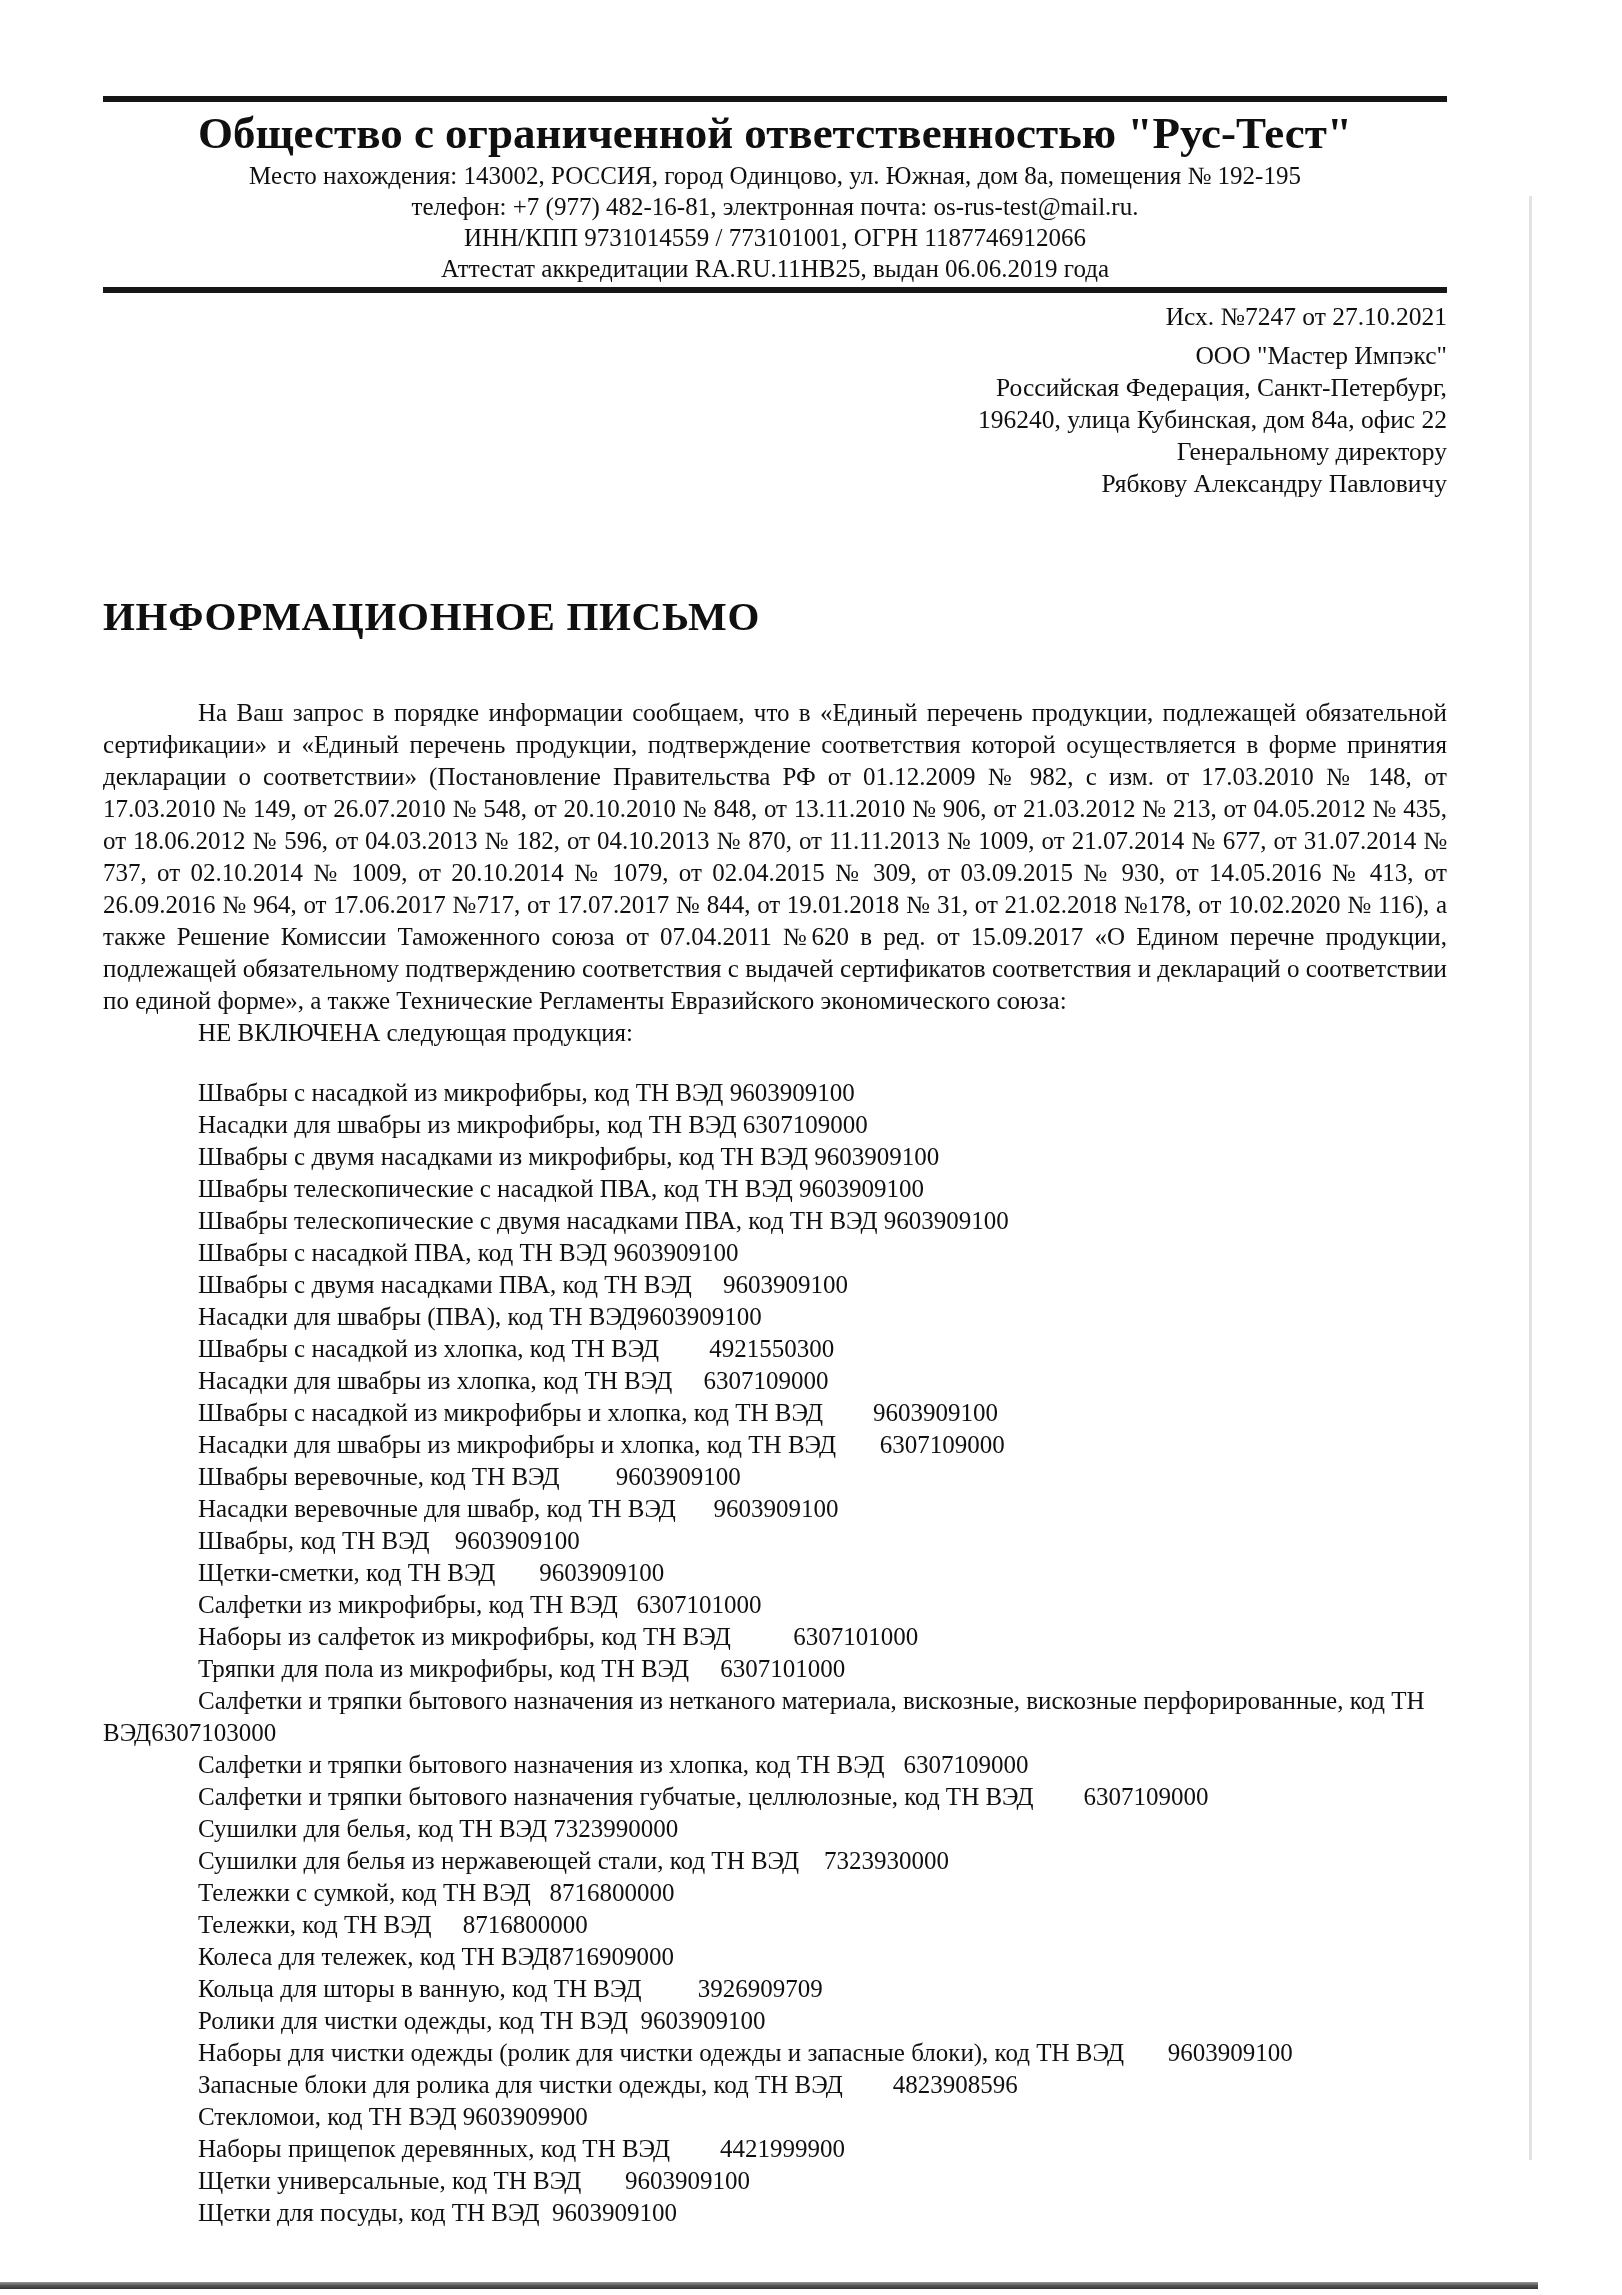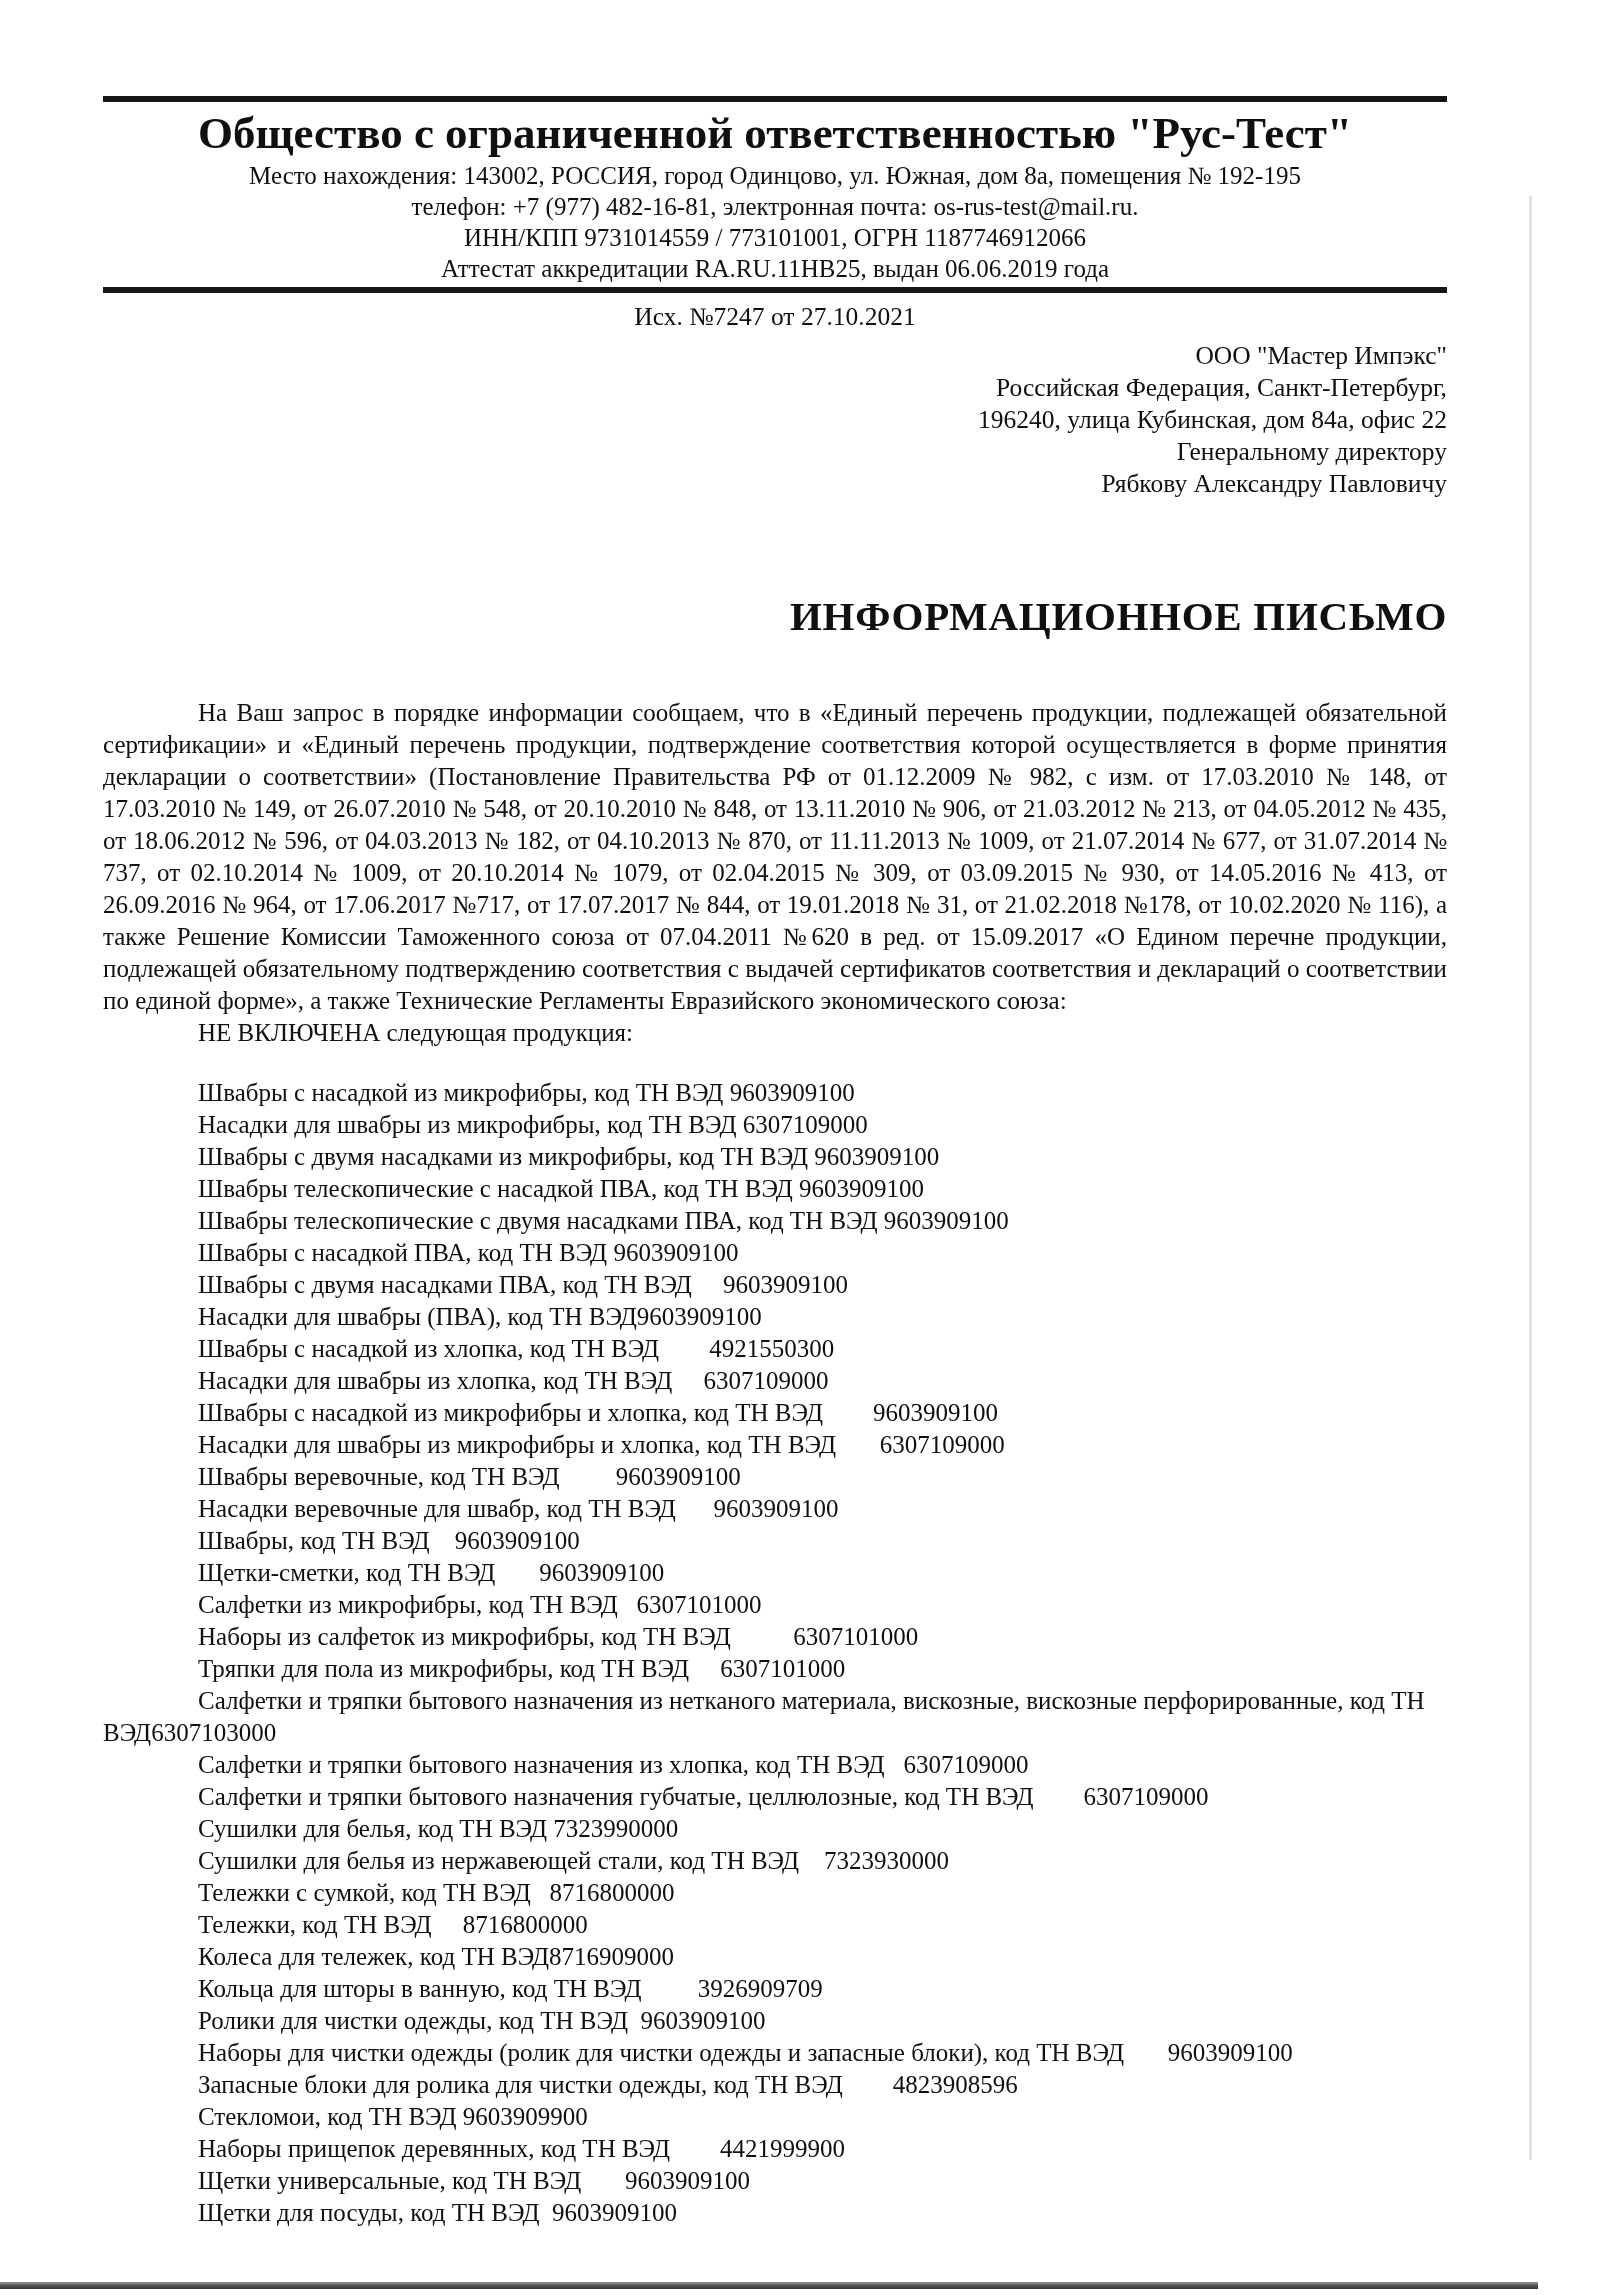--- a/index.html
+++ b/index.html
@@ -34,36 +34,36 @@
   }
   .addr-line {
     font-size: 25px;
     line-height: 31px;
     text-align: center;
   }
   .outgoing {
     margin-top: 8.5px;
     font-size: 25.5px;
     line-height: 31px;
-    text-align: center;
+    text-align: right;
   }
   .recipient {
     margin-top: 7.9px;
     text-align: right;
   }
   .recipient-line {
     font-size: 25.5px;
     line-height: 32px;
   }
   .doc-title {
     margin-top: 92px;
     font-size: 41px;
     font-weight: 700;
     letter-spacing: 0.7px;
-    text-align: right;
+    text-align: left;
   }
   .intro-par {
     margin-top: 57px;
     font-size: 25px;
     line-height: 32px;
     text-align: justify;
     text-indent: 95px;
   }
   .not-included {
     font-size: 25px;

